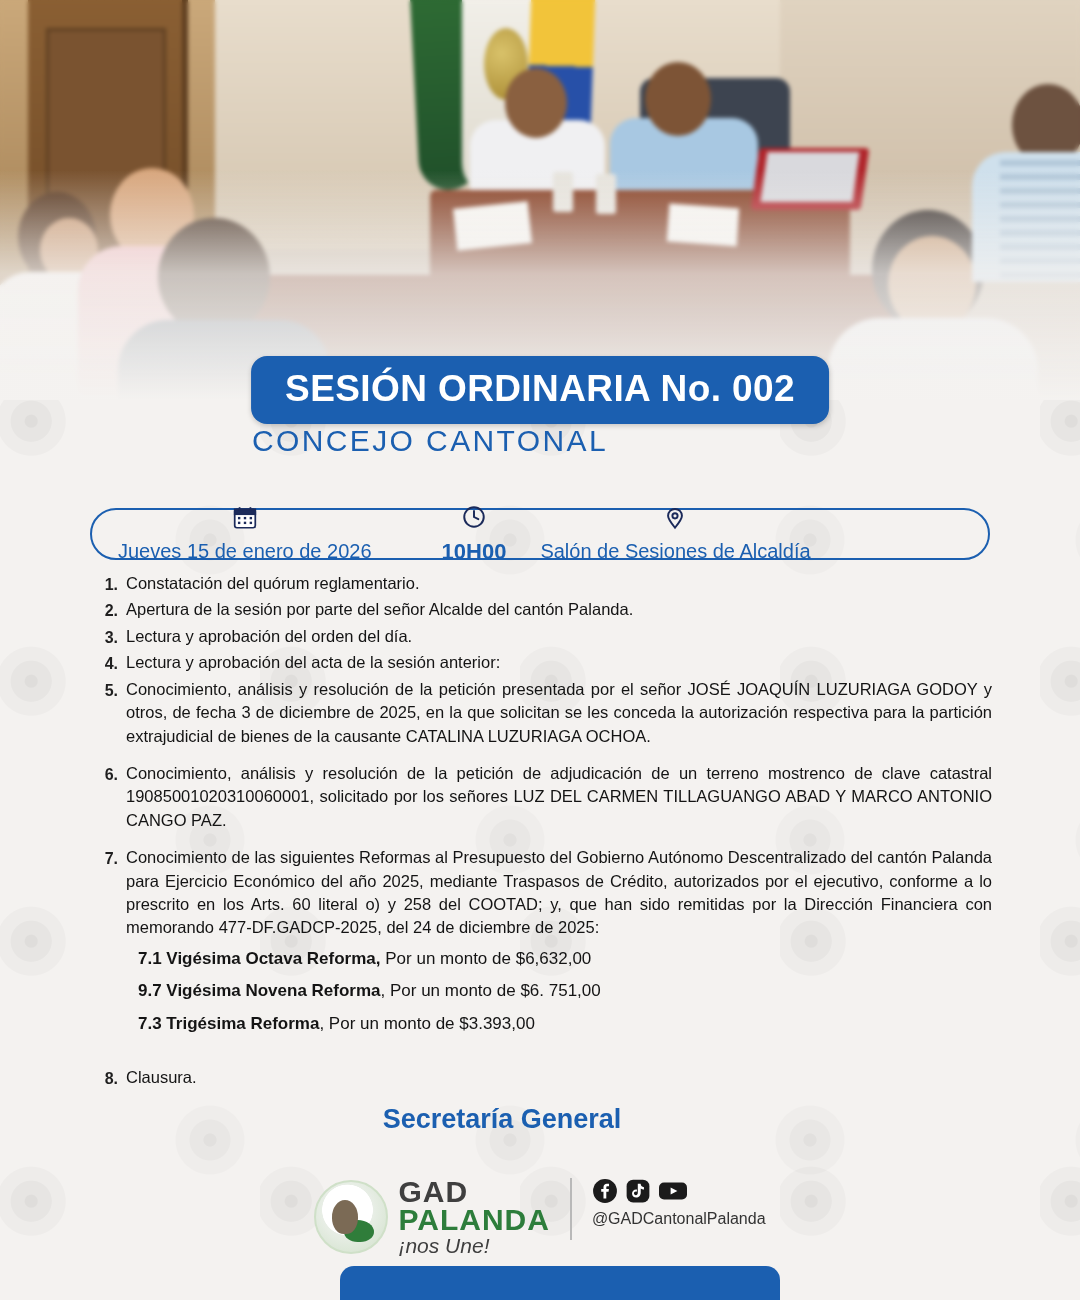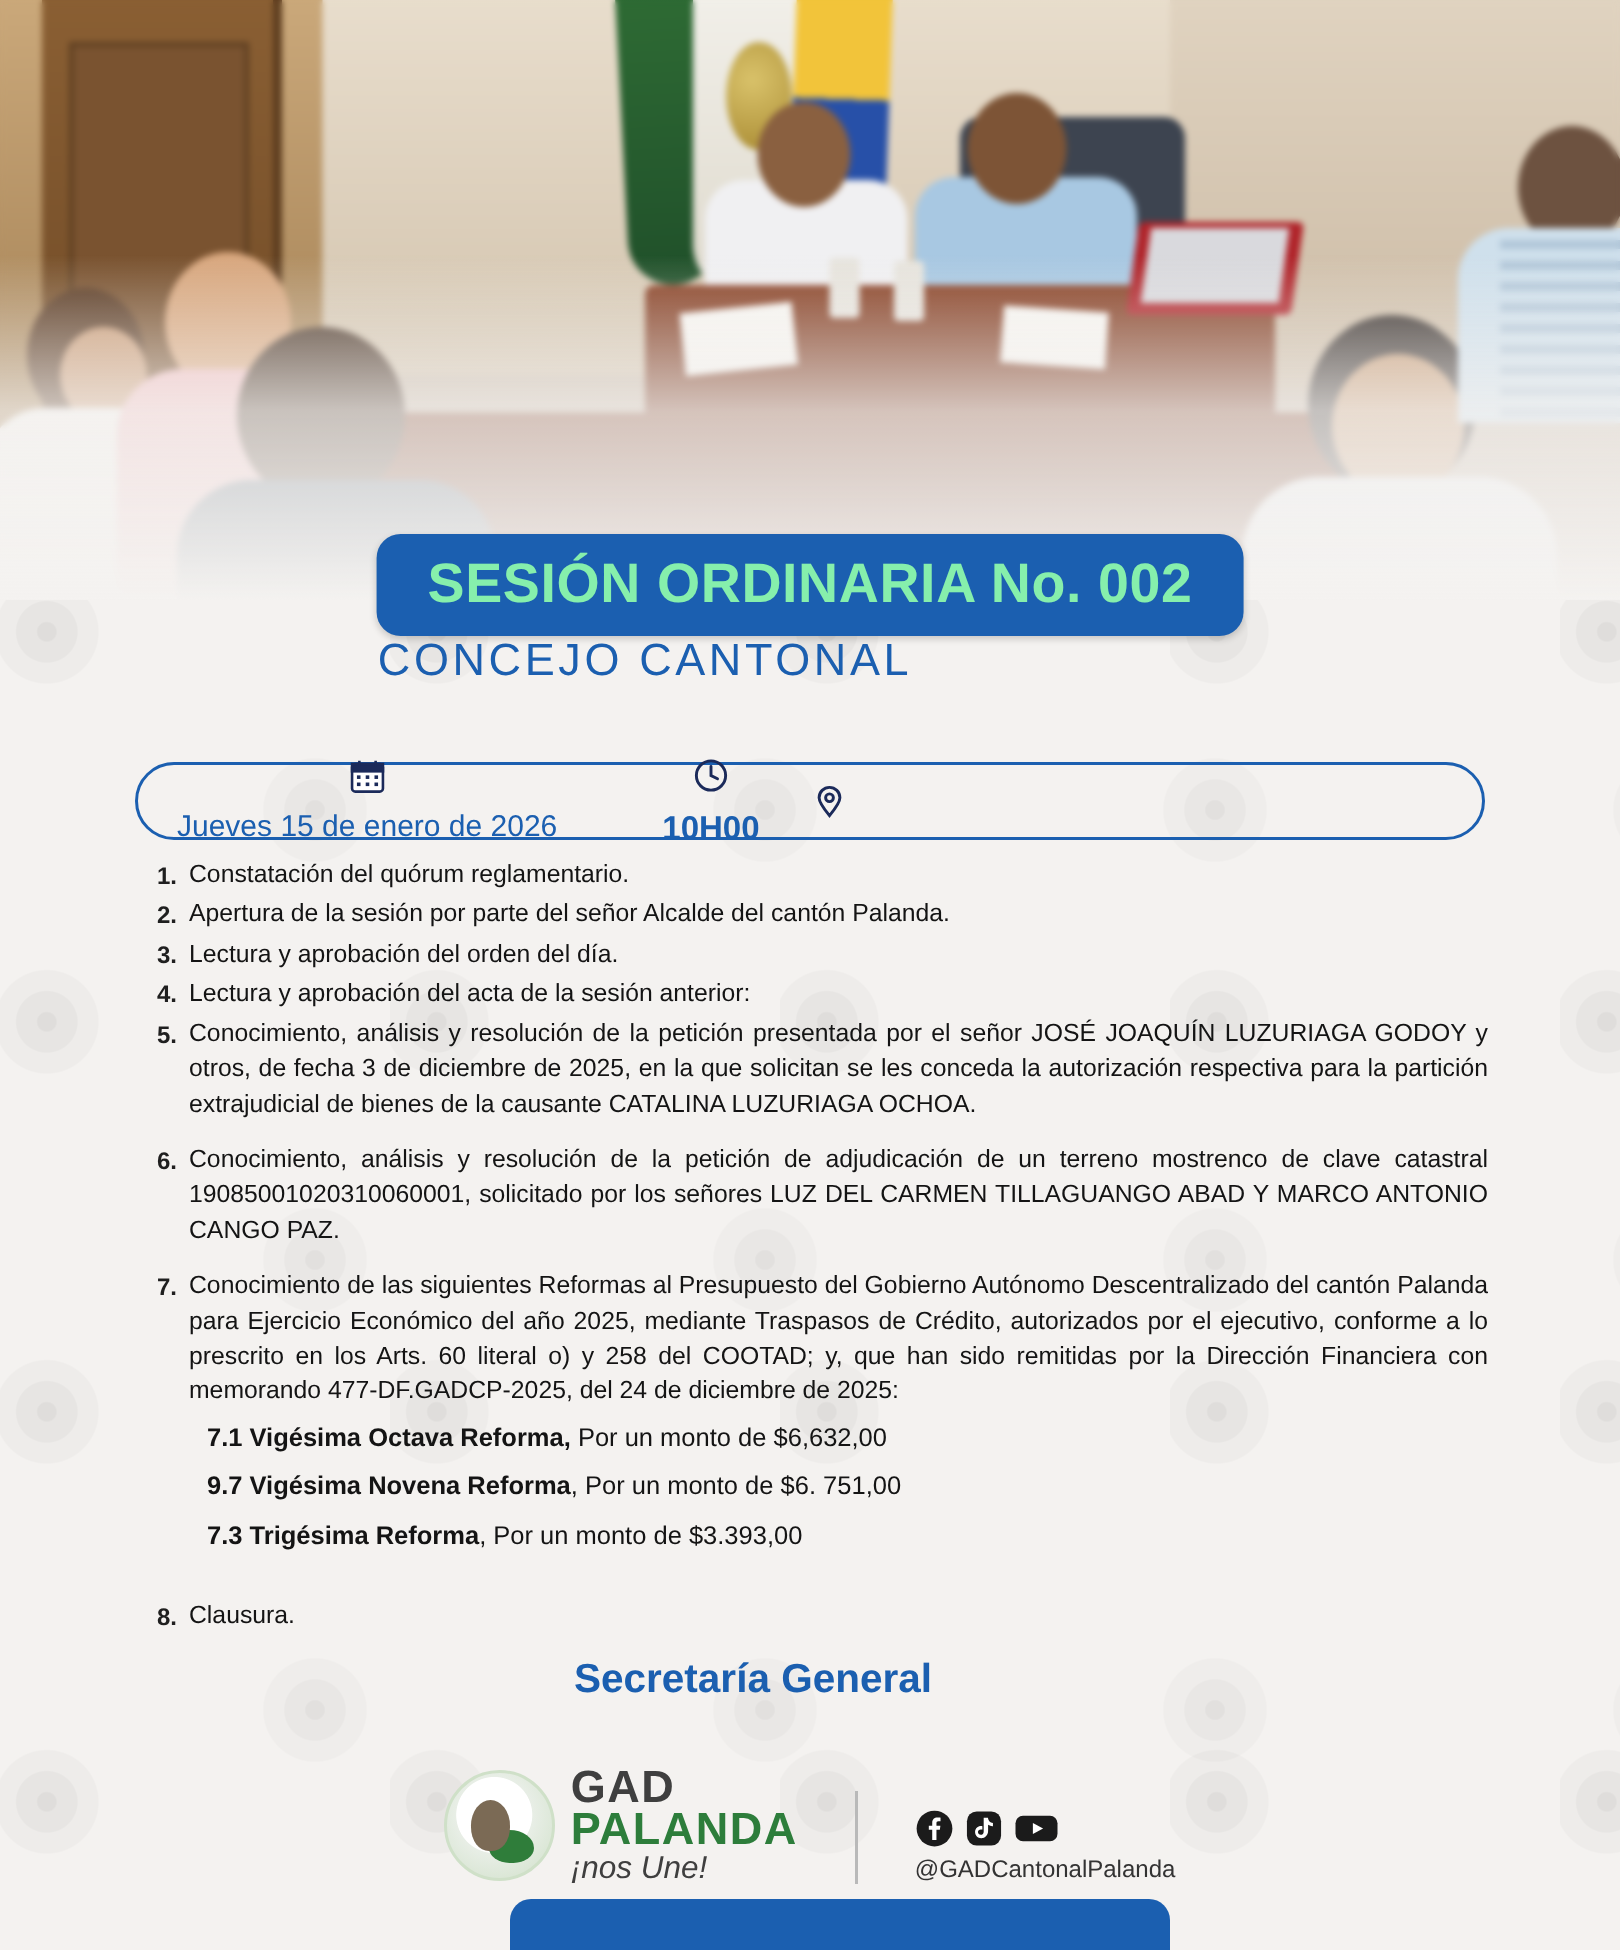--- a/index.html
+++ b/index.html
@@ -79,21 +79,21 @@
     position: absolute; left: 0; bottom: 0; width: 1080px; height: 230px;
     background: linear-gradient(180deg, rgba(244,242,240,0) 0%, rgba(244,242,240,0.75) 45%, rgba(244,242,240,1) 100%);
   }
 
   
   #title-badge {
     position: absolute; top: 356px; left: 50%; transform: translateX(-50%);
     background: #1b5fb0;
     border-radius: 16px;
     padding: 12px 34px 14px;
-    color: #86efac;
+    color: #ffffff;
     font-size: 37px;
     font-weight: bold;
     letter-spacing: 0.4px;
     white-space: nowrap;
     box-shadow: 0 2px 5px rgba(0,0,0,0.18);
   }
   #subtitle {
     position: absolute; top: 424px; width: 860px; text-align: center;
     color: #1b5fb0; font-size: 30px; letter-spacing: 2.4px;
   }
@@ -134,21 +134,21 @@
   }
   .sub b { font-weight: bold; }
 
   
   #secretaria {
     position: absolute; top: 1104px; width: 1004px; text-align: center;
     color: #1b5fb0; font-size: 27px; font-weight: bold;
   }
   #brandrow {
     position: absolute; top: 1178px; left: 0; width: 1080px;
-    display: flex; align-items: flex-end; justify-content: center; gap: 38px;
+    display: flex; align-items: flex-start; justify-content: center; gap: 20px;
   }
   .logo-wrap { display: flex; align-items: center; gap: 10px; }
   .logo-bird {
     width: 74px; height: 74px; border-radius: 50%;
     background: radial-gradient(circle at 45% 40%, #ffffff 0 44%, #e8eee6 45%, #cfe0c8 100%);
     border: 2px solid #cfe0c8;
     position: relative;
   }
   .logo-bird::after {
     content: ""; position: absolute; left: 16px; top: 18px;
@@ -253,20 +253,21 @@
       </span>
       <span>10H00</span>
     </div>
     <div class="info-item" id="info-place">
       <span class="ico">
         <svg width="26" height="26" viewBox="0 0 24 24" fill="none" stroke="#1b2a5a" stroke-width="1.8">
           <path d="M12 21c4.2-5.1 6.4-8.4 6.4-11A6.4 6.4 0 0 0 5.6 10c0 2.6 2.2 5.9 6.4 11z"></path>
           <circle cx="12" cy="10" r="2.4"></circle>
         </svg>
       </span>
+      <span>Salón de Sesiones de Alcaldía</span>
     </div>
   </div>
 
   <div id="agenda">
 
     <div class="item">
       <div class="num">1.</div>
       <div class="txt">Constatación del quórum reglamentario.</div>
     </div>
     <div class="item">

